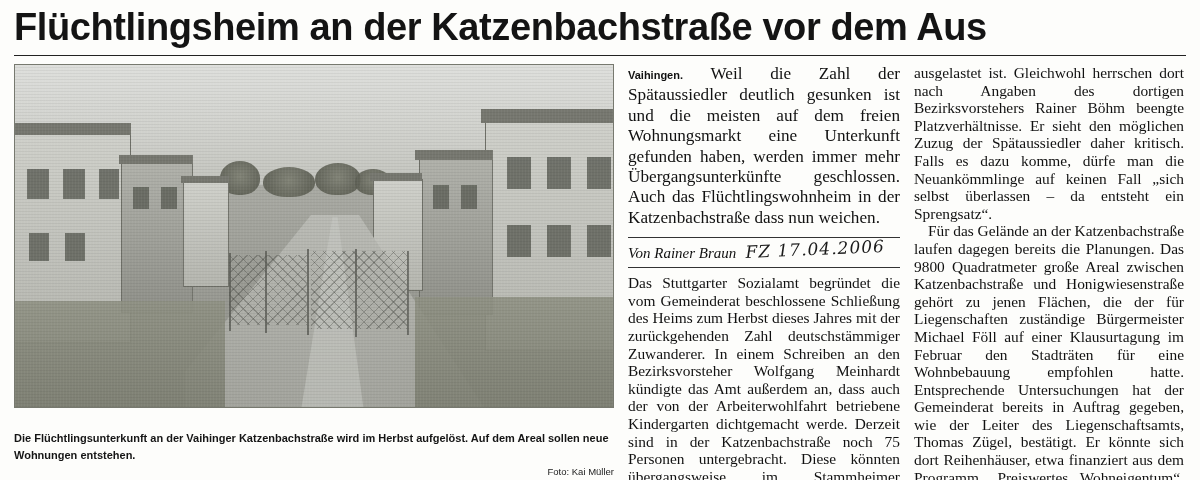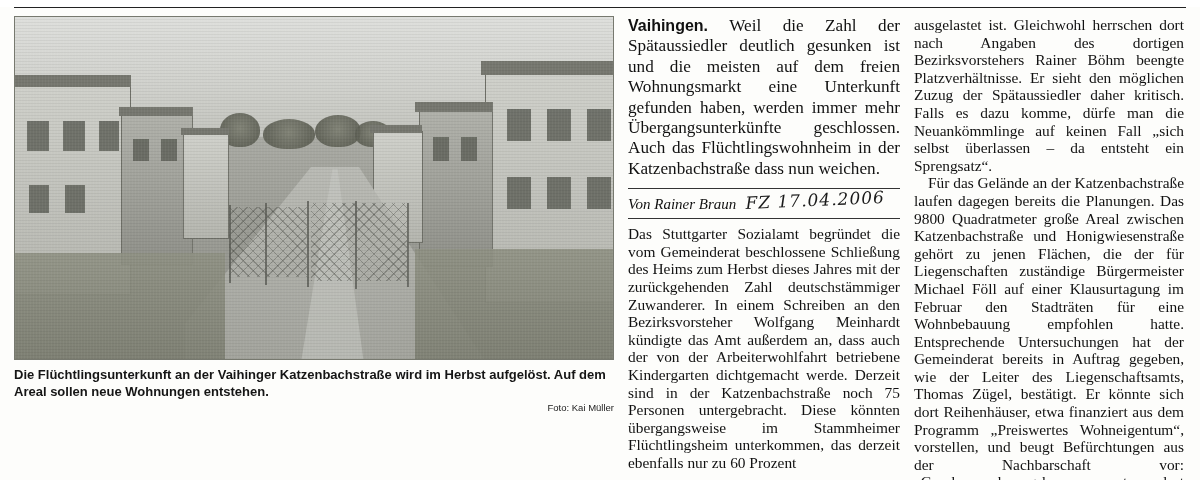--- a/index.html
+++ b/index.html
@@ -149,43 +149,43 @@
     position: absolute;
     inset: 0;
     background-image:
       repeating-linear-gradient(0deg, rgba(0,0,0,.05) 0 1px, transparent 1px 3px),
       repeating-linear-gradient(90deg, rgba(255,255,255,.04) 0 1px, transparent 1px 3px);
     pointer-events: none;
   }
   .caption {
     font-family: "Liberation Sans", sans-serif;
     font-weight: bold;
-    font-size: 13px;
+    font-size: 11px;
     line-height: 17px;
-    padding-top: 6px;
+    padding-top: 22px;
     color: #151515;
   }
   .credit {
     font-family: "Liberation Sans", sans-serif;
     font-size: 9.5px;
     text-align: right;
     padding-top: 2px;
     color: #222;
   }
   
   .lead {
     font-size: 17.2px;
     line-height: 20.4px;
     text-align: justify;
     hyphens: auto;
   }
   .lead .place {
     font-family: "Liberation Sans", sans-serif;
     font-weight: bold;
-    font-size: 16px;
+    font-size: 11px;
   }
   .byline-row {
     border-top: 1px solid #333;
     margin-top: 9px;
     padding-top: 4px;
     display: flex;
     align-items: baseline;
     gap: 10px;
   }
   .byline {
@@ -214,20 +214,21 @@
   }
   .body-text p { margin: 0; }
   .body-text p + p { text-indent: 14px; }
   .col-text.last .body-text { padding-top: 0; }
 </style>
 </head>
 <body>
 
 <div class="page">
 
+  <div class="headline">Flüchtlingsheim an der Katzenbachstraße vor dem Aus</div>
   <div class="rule"></div>
 
   <div class="cols">
 
     <div class="col-photo">
       <div class="photo-wrap">
         <div class="sky"></div>
         <div class="ground"></div>
 
         <div class="tree" style="left:205px;top:96px;width:40px;height:34px;"></div>

